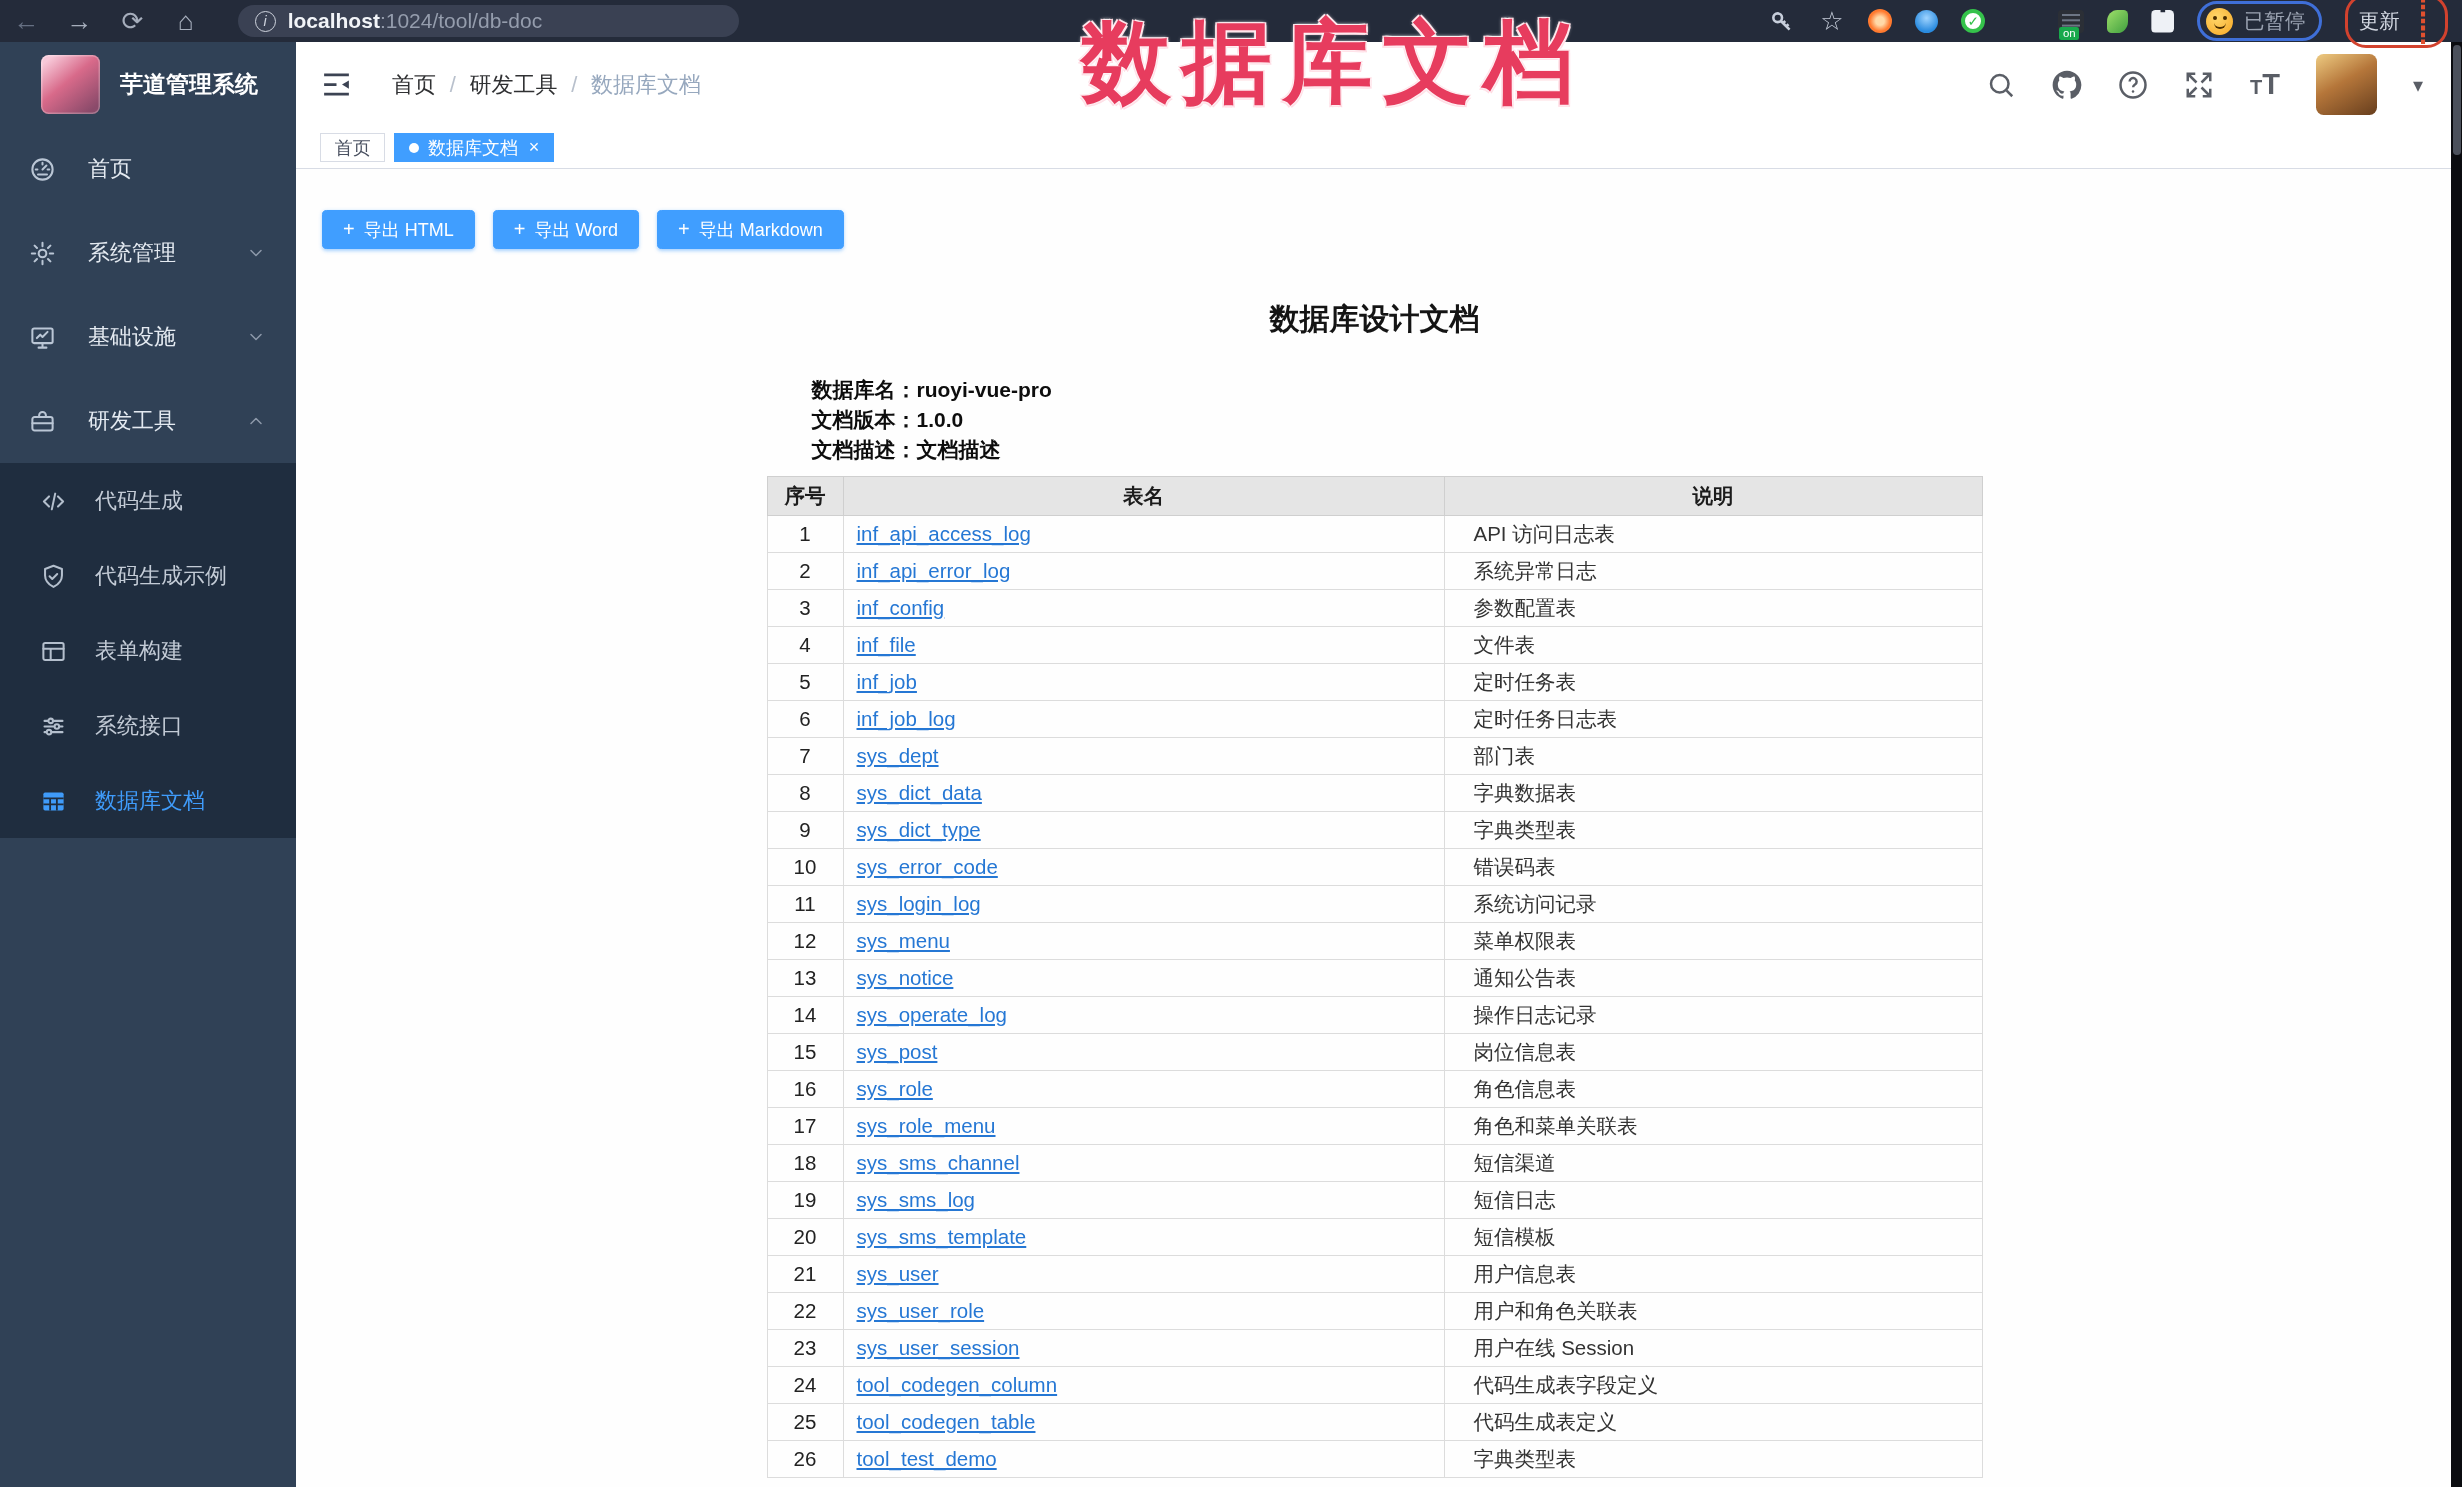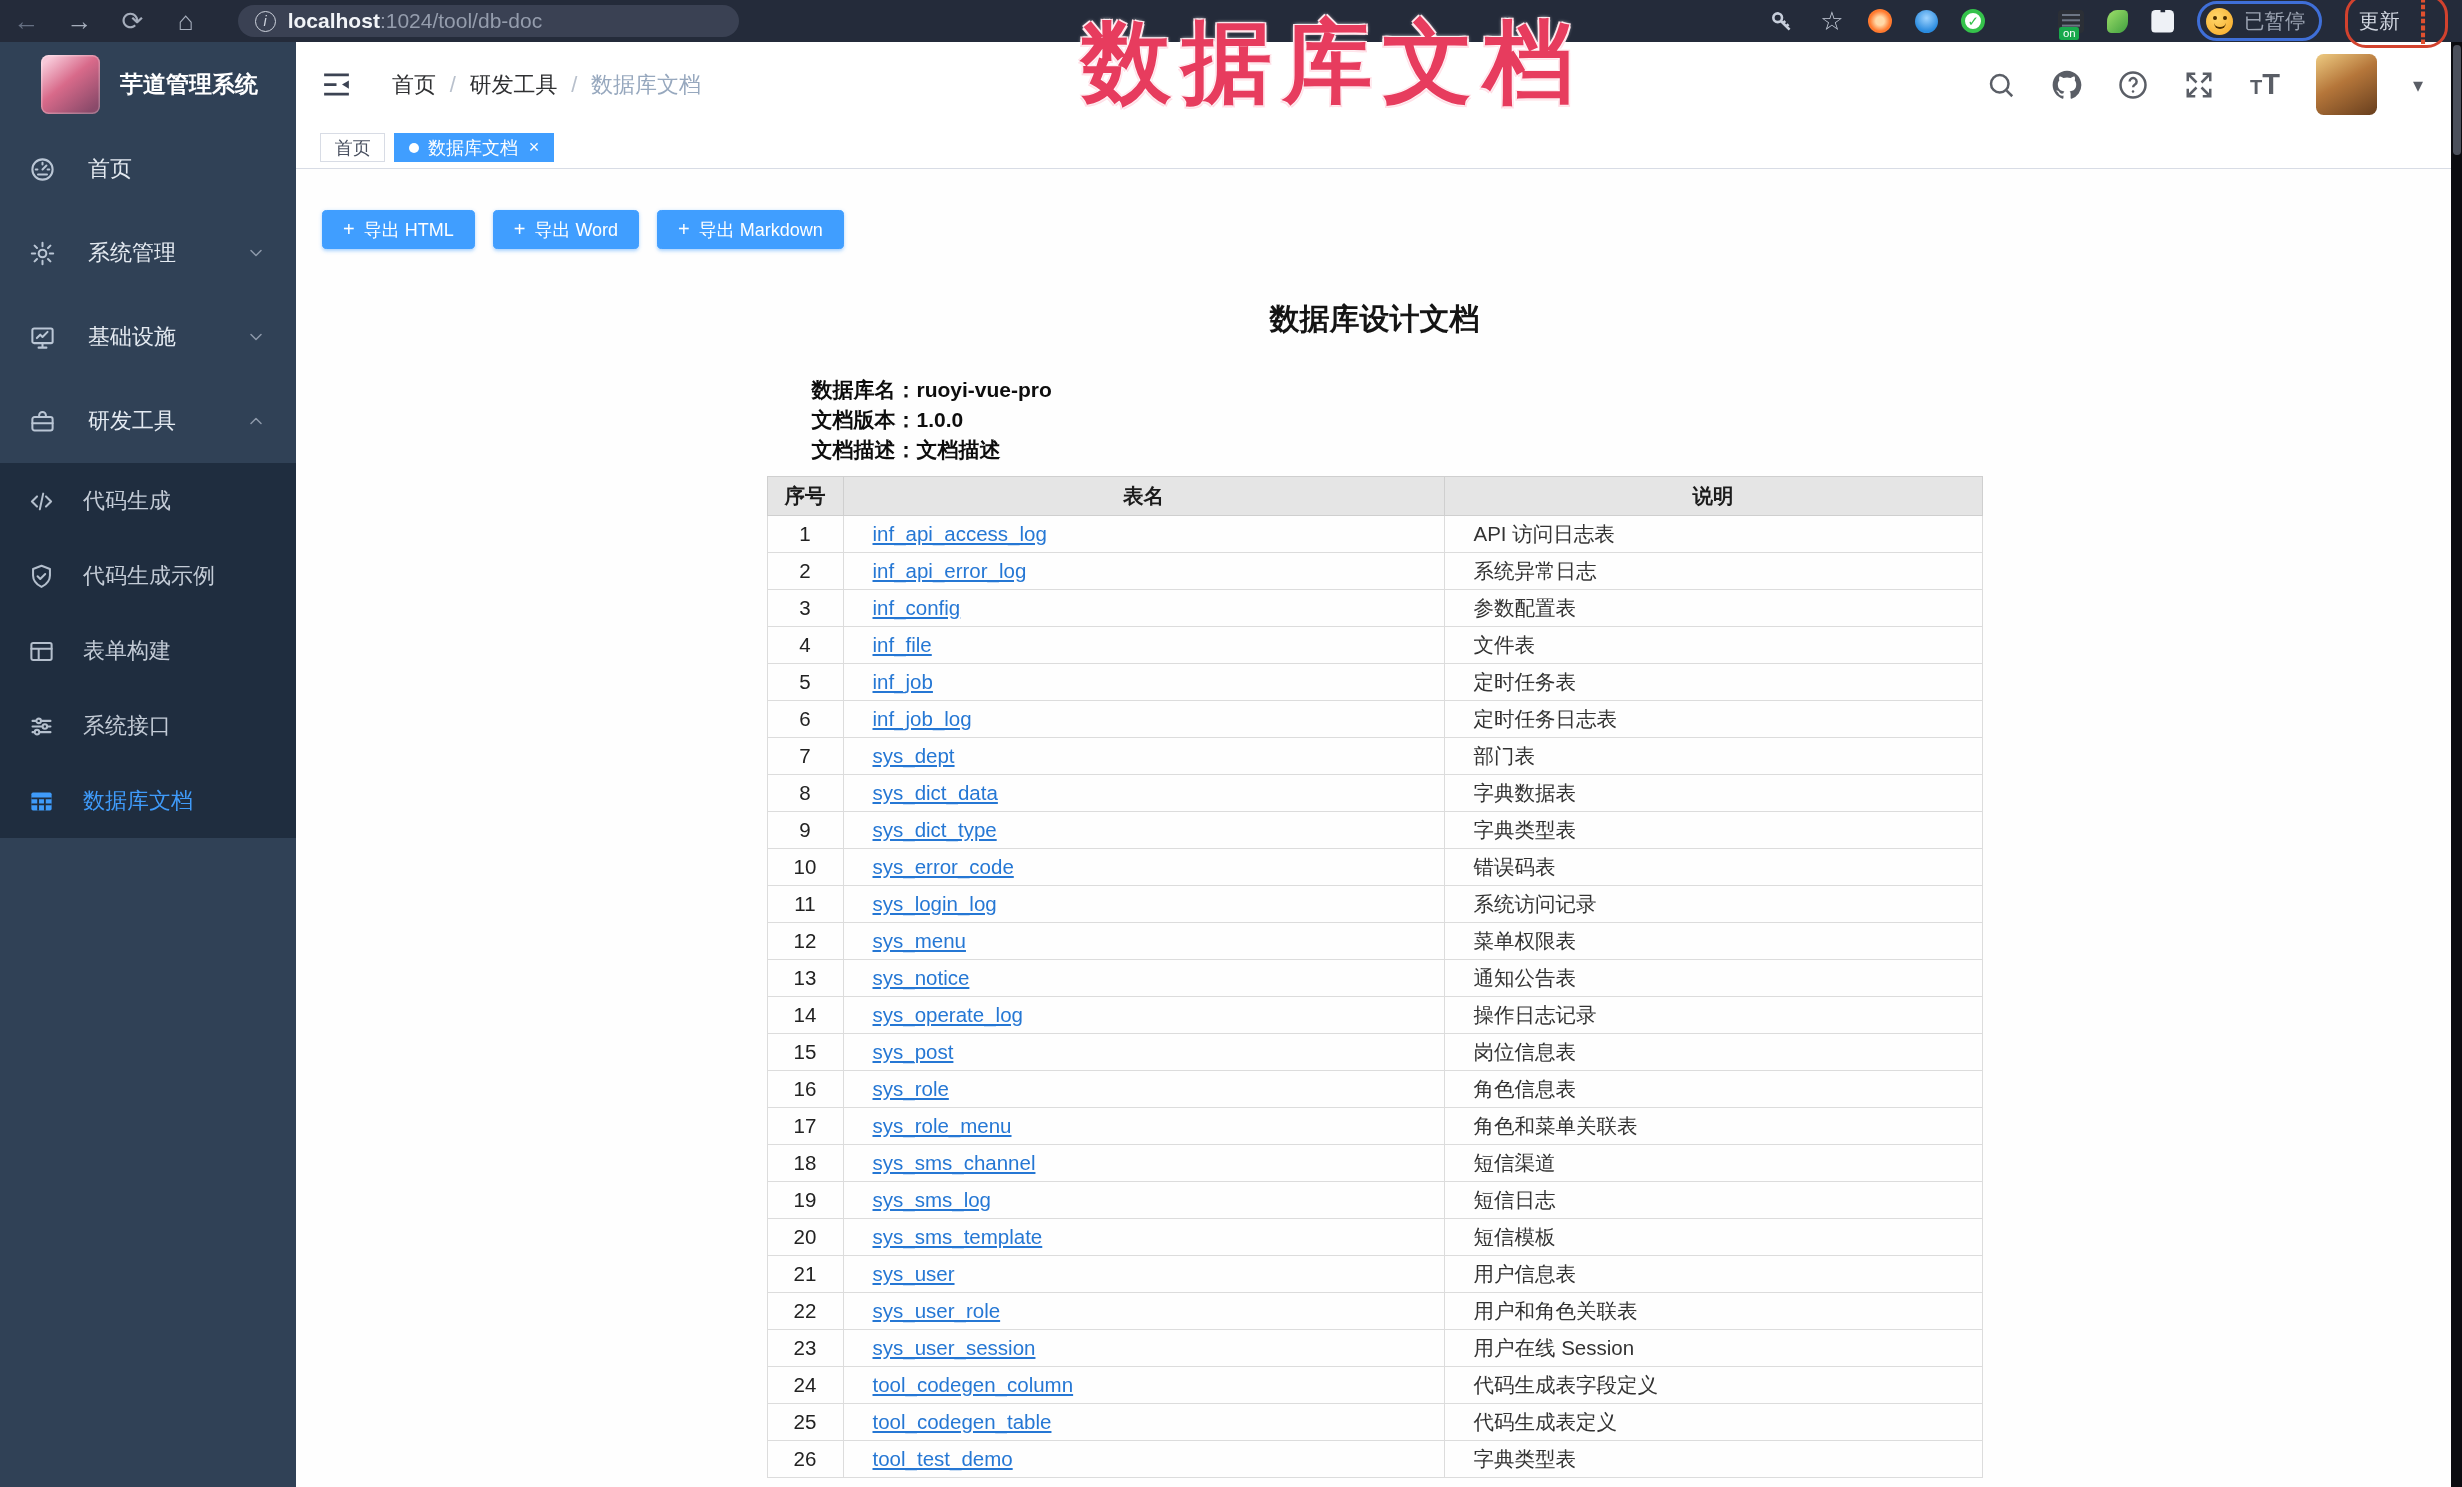--- a/index.html
+++ b/index.html
@@ -45,21 +45,21 @@
   .sidebar { position:absolute; top:42px; left:0; width:296px; height:1445px; background:#304156; z-index:2; }
   .logo-row { height:85px; display:flex; align-items:center; padding-left:41px; }
   .logo-img { width:59px; height:59px; border-radius:7.6px; background:linear-gradient(140deg,#f7c8d8 10%,#d86a8a 45%,#8a4a6a 90%); box-shadow:inset 0 0 0 1.5px rgba(255,255,255,.25); }
   .logo-title { color:#ffffff; font-size:23px; font-weight:bold; margin-left:20px; }
   .menu-item { height:84px; display:flex; align-items:center; padding:0 30px 0 29px; color:#e4eaf1; font-size:22px; cursor:pointer; }
   .menu-item .mi-icon { width:27px; height:27px; margin-right:32px; color:#bac6d5; flex:0 0 auto; }
   .mi-icon svg { width:27px; height:27px; }
   .chev { margin-left:auto; color:#8d99aa; width:20px; height:20px; }
   .chev svg { width:20px; height:20px; }
   .submenu { background:#1f2d3f; }
-  .submenu .menu-item { height:75px; padding-left:28px; color:#c3cbd6; font-size:22px; }
+  .submenu .menu-item { height:75px; padding-left:40px; color:#c3cbd6; font-size:22px; }
   .submenu .menu-item .mi-icon { width:26px; height:26px; margin-right:29px; color:#b4bfcd; }
   .submenu .menu-item.active { color:#3f9bfa; }
   .submenu .menu-item.active .mi-icon { color:#3f9bfa; }
 
   
   .main { position:absolute; left:296px; top:42px; width:2157px; height:1445px; background:#ffffff; overflow:hidden; }
   .app-header { height:85px; display:flex; align-items:center; padding:0 30px 0 24px; background:#fff; }
   .hamburger { width:33px; height:33px; color:#3c4353; }
   .hamburger svg { width:33px; height:33px; }
   .breadcrumb { margin-left:39px; font-size:22px; display:flex; align-items:center; gap:13.7px; }
@@ -87,21 +87,21 @@
 
   .doc { width:1216px; margin:50px auto 0; }
   .doc-title { text-align:center; font-size:30px; font-weight:bold; color:#141414; }
   .doc-meta { margin-top:35px; font-size:21px; color:#0d0d0d; line-height:30px; font-weight:bold; }
   .doc-meta .mlabel { font-weight:bold;margin-left:45px; }
   table.doc-table { width:100%; border-collapse:collapse; margin-top:10.6px; font-size:20.5px; table-layout:fixed; }
   .doc-table th { background:#e5e5e5; border:0.8px solid #cfcfcf; height:39px; font-weight:bold; color:#1c1c1c; text-align:center; }
   .doc-table td { border:0.8px solid #dcdcdc; height:37px; color:#333; padding:0 9px; }
   .doc-table td.c-no { text-align:center; color:#222; }
   .doc-table col.w-no { width:76px; } .doc-table col.w-name { width:601px; }
-  .doc-table td.c-name { padding-left:29px; }
+  .doc-table td.c-name { padding-left:13px; }
   .doc-table td.c-desc { padding-left:29px; }
   .tlink { color:#2577d4; text-decoration:underline; cursor:pointer; }
 
   
   .overlay-title { position:absolute; left:1081px; top:1.5px; z-index:50; font-size:90px; font-weight:800; letter-spacing:10.6px; color:#e73c5e;
     text-shadow:0 0 2.3px #fff, 0 0 4.6px #fff, 1.5px 1.5px 0 #ffd7e0, -1.5px -1.5px 0 #ffd7e0, 1.5px -1.5px 0 #ffd7e0, -1.5px 1.5px 0 #ffd7e0; white-space:nowrap; }
 
   
   .scroll-strip { position:absolute; right:0; top:42px; width:10.6px; height:1445px; background:#0b0c10; z-index:6; }
   .scroll-thumb { position:absolute; top:3px; left:1.5px; width:7.6px; height:110px; background:#4b505b; border-radius:3.8px; }

